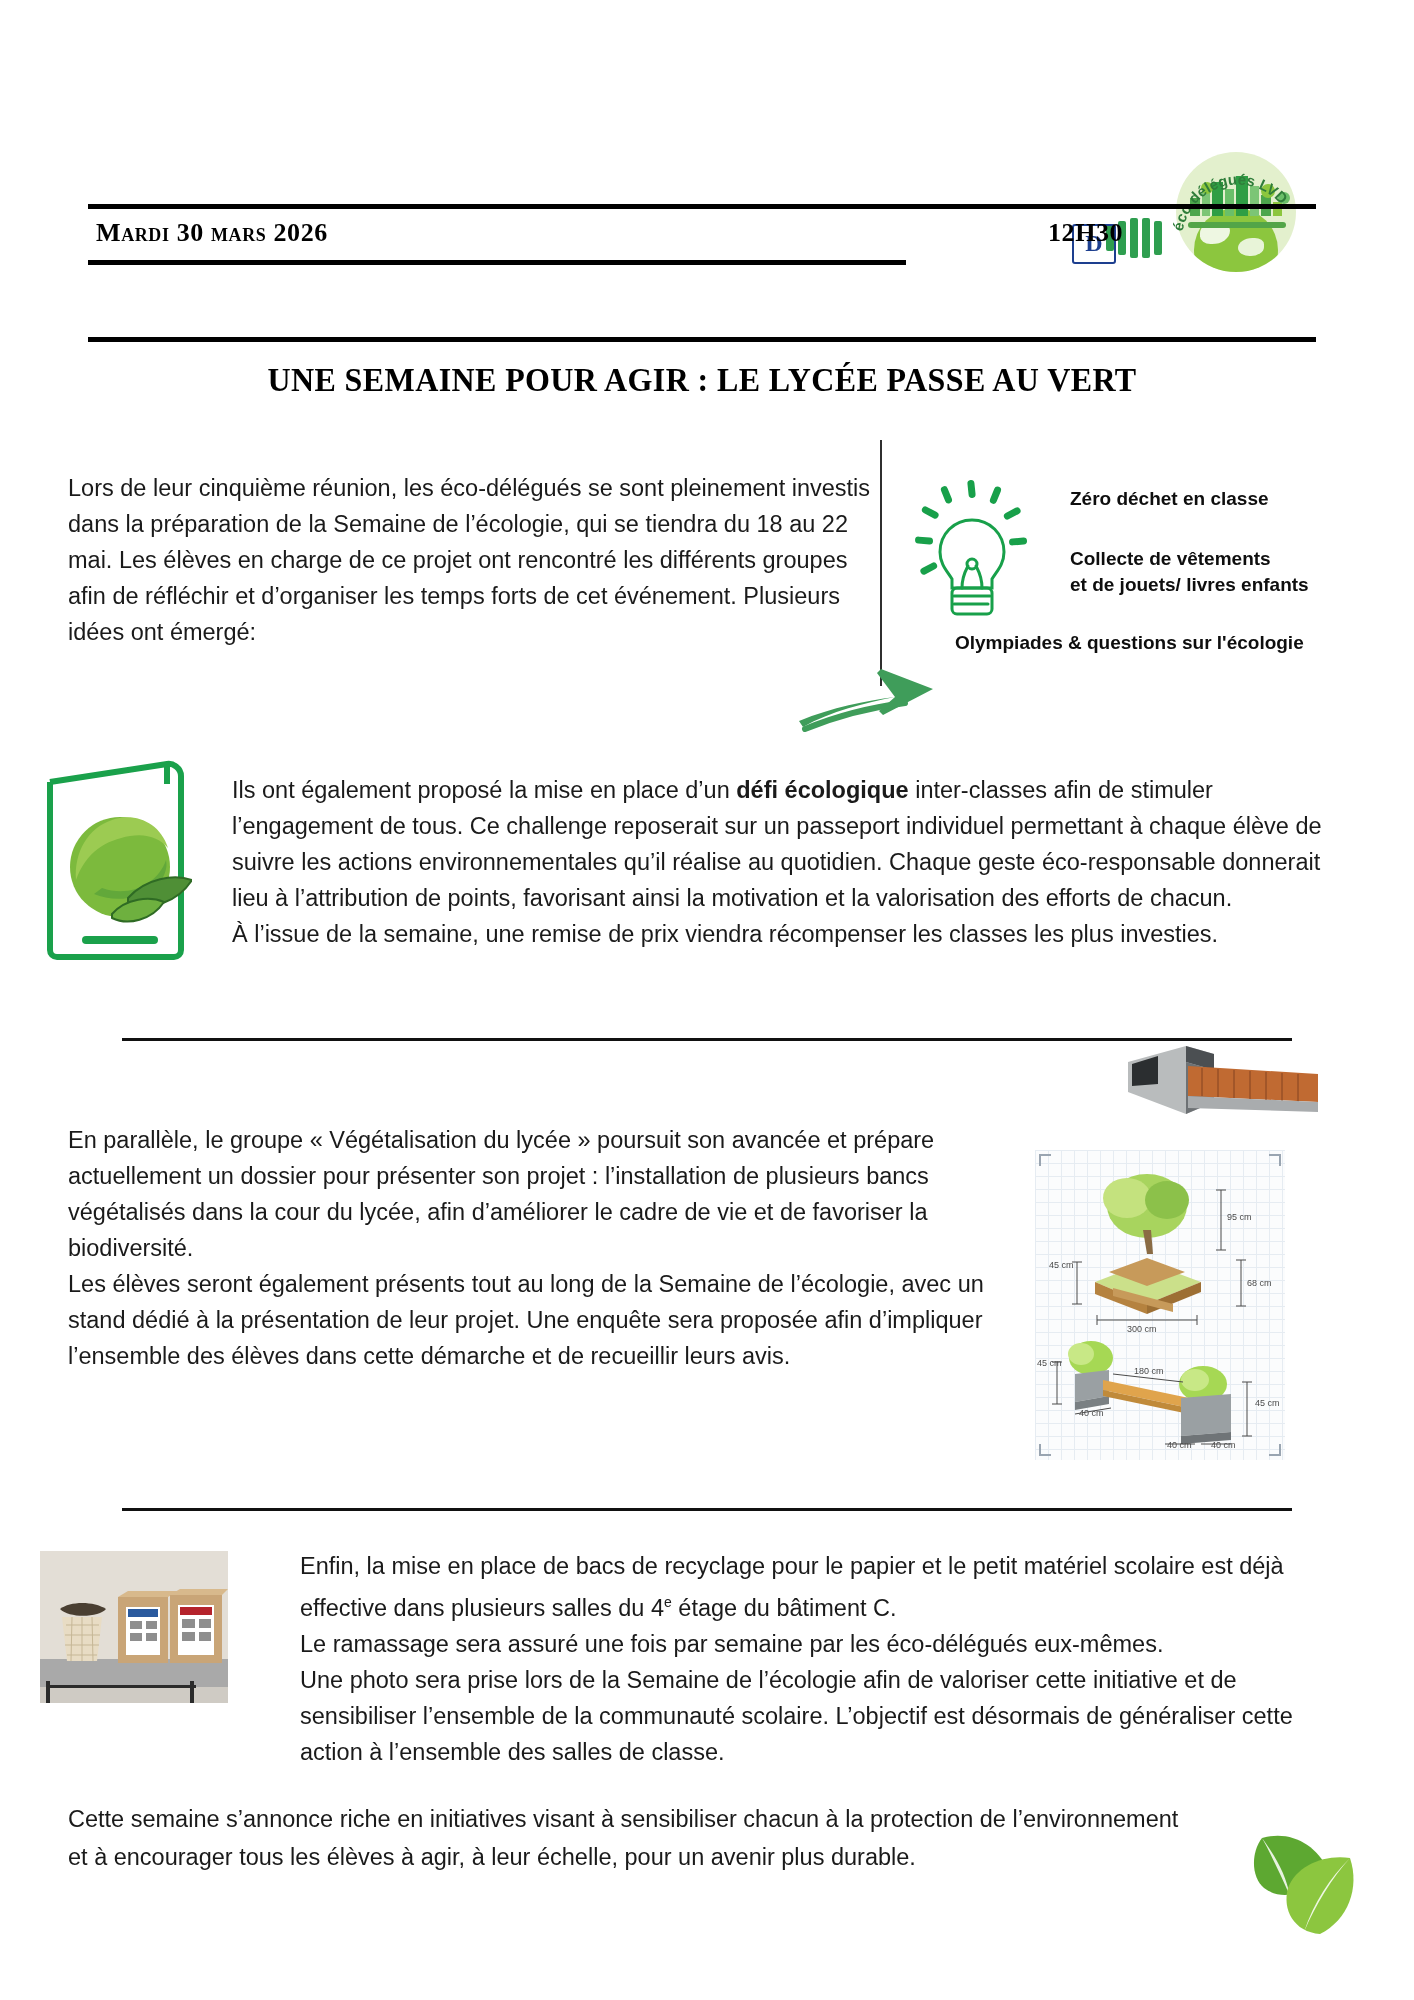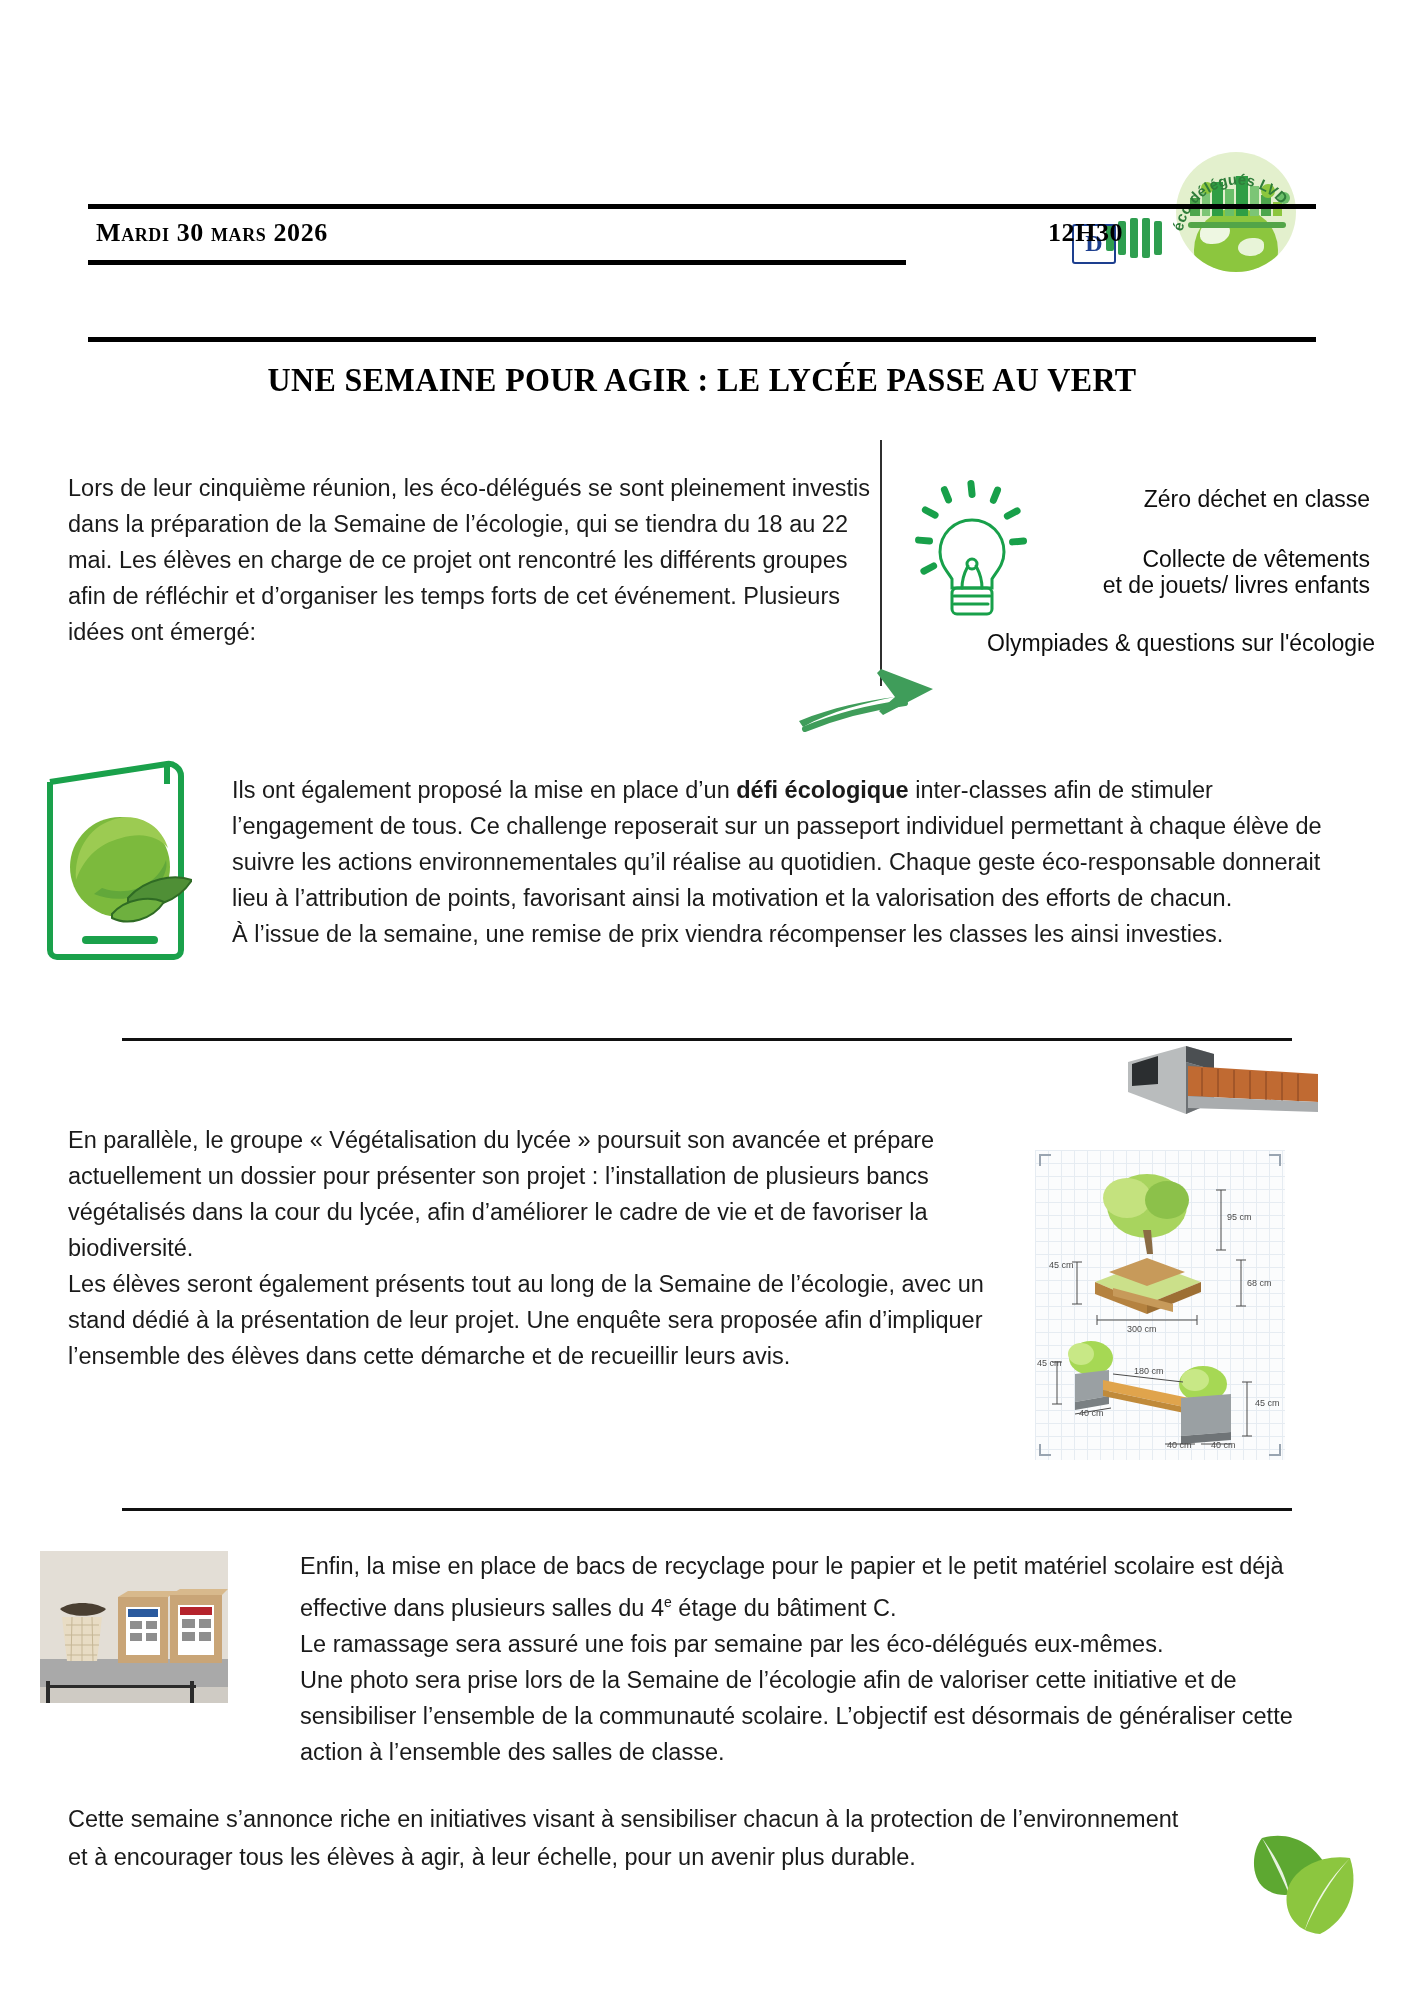--- a/index.html
+++ b/index.html
@@ -216,25 +216,25 @@
     height: 150px;
   }
   .items {
     position: absolute;
     left: 930px;
     top: 486px;
     width: 440px;
   }
   .item {
     position: absolute;
-    font-size: 23px;
-    font-weight: normal;
+    font-size: 19px;
+    font-weight: bold;
     line-height: 26px;
     color: #0e0e0e;
-    text-align: right;
+    text-align: left;
     white-space: pre-line;
   }
   .item-1 { left: 140px; top: 0px;  width: 300px; }
   .item-2 { left: 140px; top: 60px; width: 300px; }
   .item-3 { left: 25px;  top: 144px; width: 420px; }
   .arrow-brush {
     position: absolute;
     left: 795px;
     top: 645px;
     width: 180px;
@@ -443,21 +443,21 @@
     <line x1="44" y1="188" x2="112" y2="188" stroke="#1aa14b" stroke-width="8" stroke-linecap="round"></line>
     <circle cx="78" cy="115" r="50" fill="#7cba3d"></circle>
     <path d="M34,128 C44,100 64,88 88,84 C104,81 118,86 126,96 C118,70 92,60 70,68 C46,76 32,100 34,128 Z" fill="#9ccb52"></path>
     <path d="M52,142 C70,150 96,148 112,136 C122,128 126,116 124,108 C116,132 88,146 60,136 Z" fill="#62a83a"></path>
     <path d="M86,146 C104,126 132,122 150,128 C136,150 108,160 86,150 Z" fill="#4f8f36" stroke="#2f6b24" stroke-width="2"></path>
     <path d="M70,162 C84,146 108,144 122,150 C110,168 86,174 70,166 Z" fill="#6eb03f" stroke="#2f6b24" stroke-width="2"></path>
   </svg>
 
   <div class="sec2-text">
     <span>Ils ont également proposé la mise en place d’un </span><b>défi écologique</b><span> inter-classes afin de stimuler l’engagement de tous. Ce challenge reposerait sur un passeport individuel permettant à chaque élève de suivre les actions environnementales qu’il réalise au quotidien. Chaque geste éco-responsable donnerait lieu à l’attribution de points, favorisant ainsi la motivation et  la valorisation des efforts de chacun.</span><br>
-    <span>À l’issue de la semaine, une remise de prix viendra récompenser les classes les ainsi investies.</span>
+    <span>À l’issue de la semaine, une remise de prix viendra récompenser les classes les plus investies.</span>
   </div>
 
   <div class="hr-a"></div>
 
   <div class="sec3-text" style="white-space:pre-line;">En parallèle, le groupe « Végétalisation du lycée » poursuit son avancée et prépare actuellement un dossier pour présenter son projet : l’installation de plusieurs bancs végétalisés dans la cour du lycée, afin d’améliorer le cadre de vie et de favoriser la biodiversité.
 Les élèves seront également présents tout au long de la Semaine de l’écologie, avec un stand dédié à la présentation de leur projet. Une enquête sera proposée  afin d’impliquer l’ensemble des élèves dans cette démarche et de recueillir leurs avis.</div>
 
   <svg class="bench-photo" viewBox="0 0 190 90">
     <polygon points="0,22 58,6 86,14 86,62 58,74 0,52" fill="#b9bcbd"></polygon>
     <polygon points="58,6 86,14 86,30 58,22" fill="#4b4f52"></polygon>

